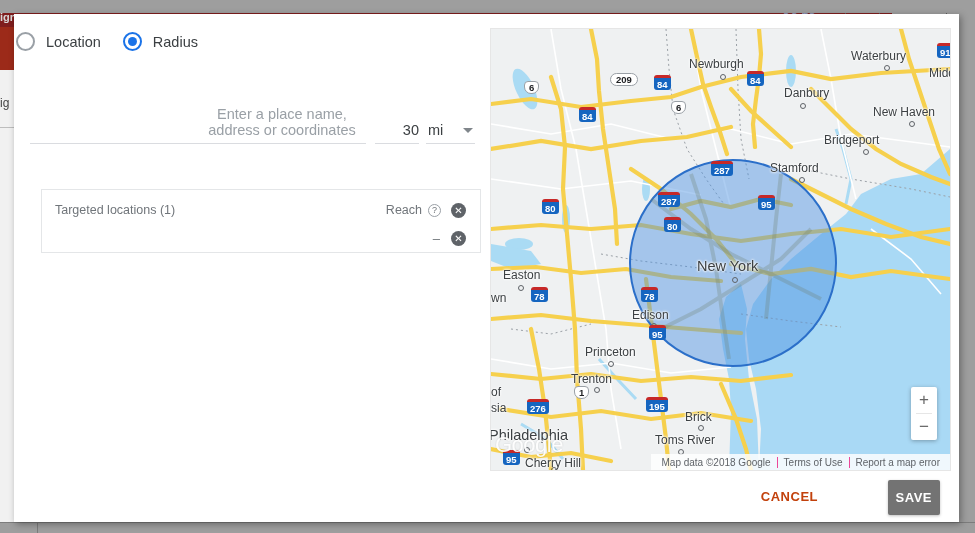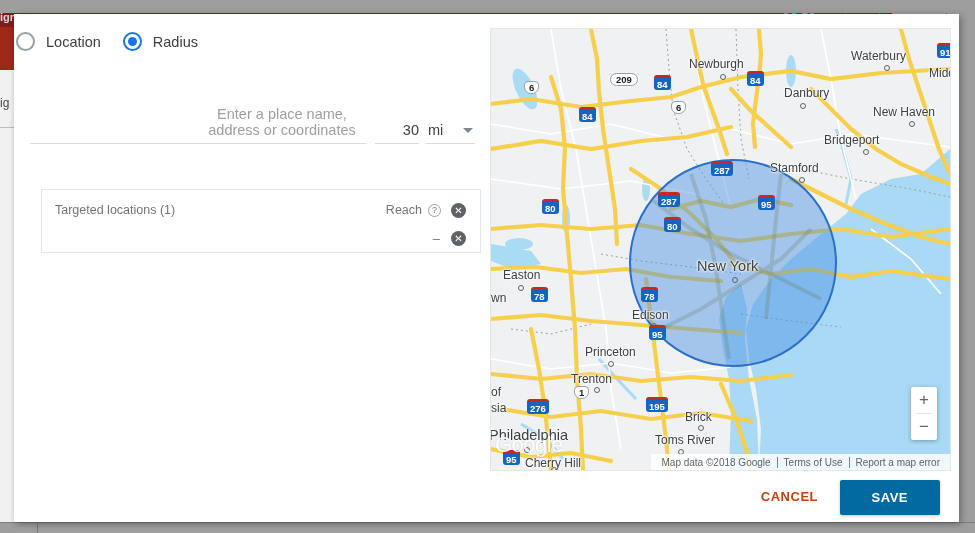--- a/index.html
+++ b/index.html
@@ -185,22 +185,22 @@
   .footer { position: absolute; left: 0; bottom: 0; width: 945px; height: 52px; }
   .btn-cancel {
     position: absolute; right: 131px; top: 10px;
     font-size: 13px; color: #c2410c; font-weight: bold; letter-spacing: .5px;
     padding: 9px 10px; cursor: pointer; background: none; border: none;
     font-family: "Liberation Sans", sans-serif;
   }
   .btn-save {
     position: absolute; right: 19px; top: 10px;
     font-size: 13px; color: #fff; font-weight: bold; letter-spacing: .5px;
-    background: #0369a1; border: none; border-radius: 2px;
-    padding: 10px 32px; cursor: pointer;
+    background: #737373; border: none; border-radius: 2px;
+    padding: 10px 8px; cursor: pointer;
     box-shadow: 0 1px 3px rgba(0,0,0,.25);
     font-family: "Liberation Sans", sans-serif;
   }
 </style>
 </head>
 <body>
 
 <div id="root">
 
   <div class="bg-leftcol"></div>

